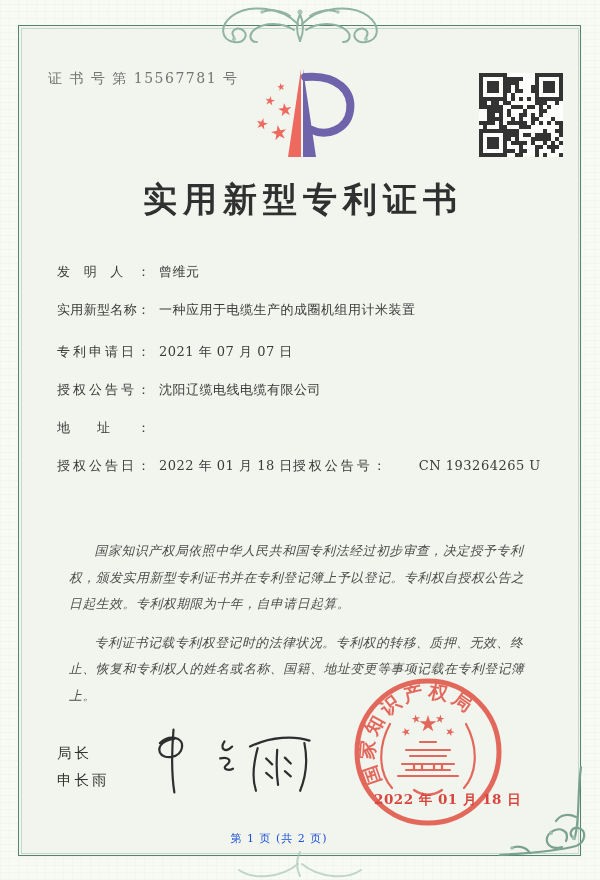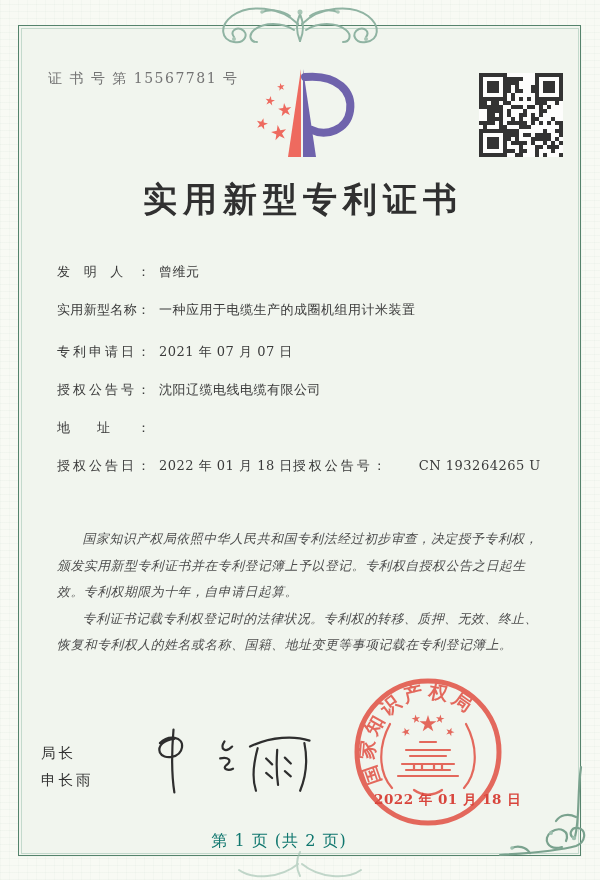--- a/index.html
+++ b/index.html
@@ -44,36 +44,36 @@
   .frow{display:flex;margin-bottom:19px;font-size:13px;color:#3a3a3a;line-height:19px;}
   .frow.first{margin-bottom:23px;}
   .flabel{
     flex:0 0 93px;min-width:93px;
     text-align:justify;text-align-last:justify;
   }
   .fvalue{margin-left:9px;letter-spacing:.5px;white-space:nowrap;}
   .pair2{display:flex;gap:24px;}
   .paras{position:absolute;left:57px;top:526px;width:492px;z-index:4;}
   .paras p{
-    margin:0;font-size:12.8px;line-height:26.5px;color:#4d4d4d;
+    margin:12px;font-size:12.8px;line-height:26.5px;color:#4d4d4d;
     text-indent:2em;letter-spacing:.6px;font-style:italic;
   }
   .sig-block{
-    position:absolute;left:41px;top:740px;z-index:4;
+    position:absolute;left:57px;top:740px;z-index:4;
     font-size:14.5px;color:#333;line-height:27px;letter-spacing:3px;font-family:Liberation Serif, serif;
   }
   .handwriting{position:absolute;left:148px;top:720px;z-index:5;}
   .seal{position:absolute;left:348px;top:672px;z-index:5;opacity:.88;}
   .seal-date{
     position:absolute;left:374px;top:791px;z-index:6;
     color:#d8453c;font-size:13.5px;font-weight:bold;letter-spacing:.5px;
   }
   .footer{
     position:absolute;left:0;right:42px;top:831px;z-index:4;
-    text-align:center;font-size:16px;color:#0f766e;letter-spacing:1px;
+    text-align:center;font-size:11px;color:#1d4ed8;letter-spacing:1px;
   }
 </style>
 </head>
 <body>
 
 <div class="texture"></div>
 <div class="paper"></div>
 <div class="frame"></div>
 
 <svg class="ornament top-flourish" width="220" height="50" viewBox="0 0 220 50">

